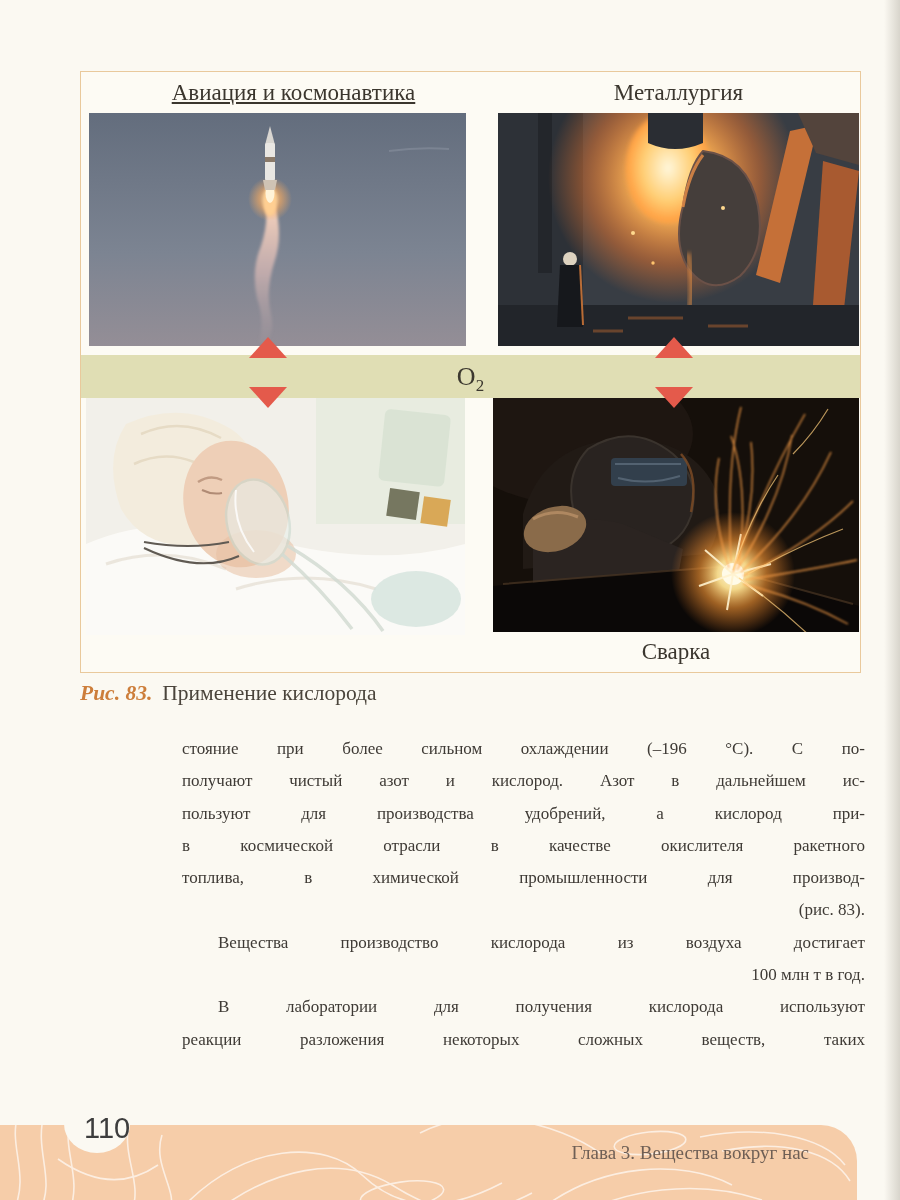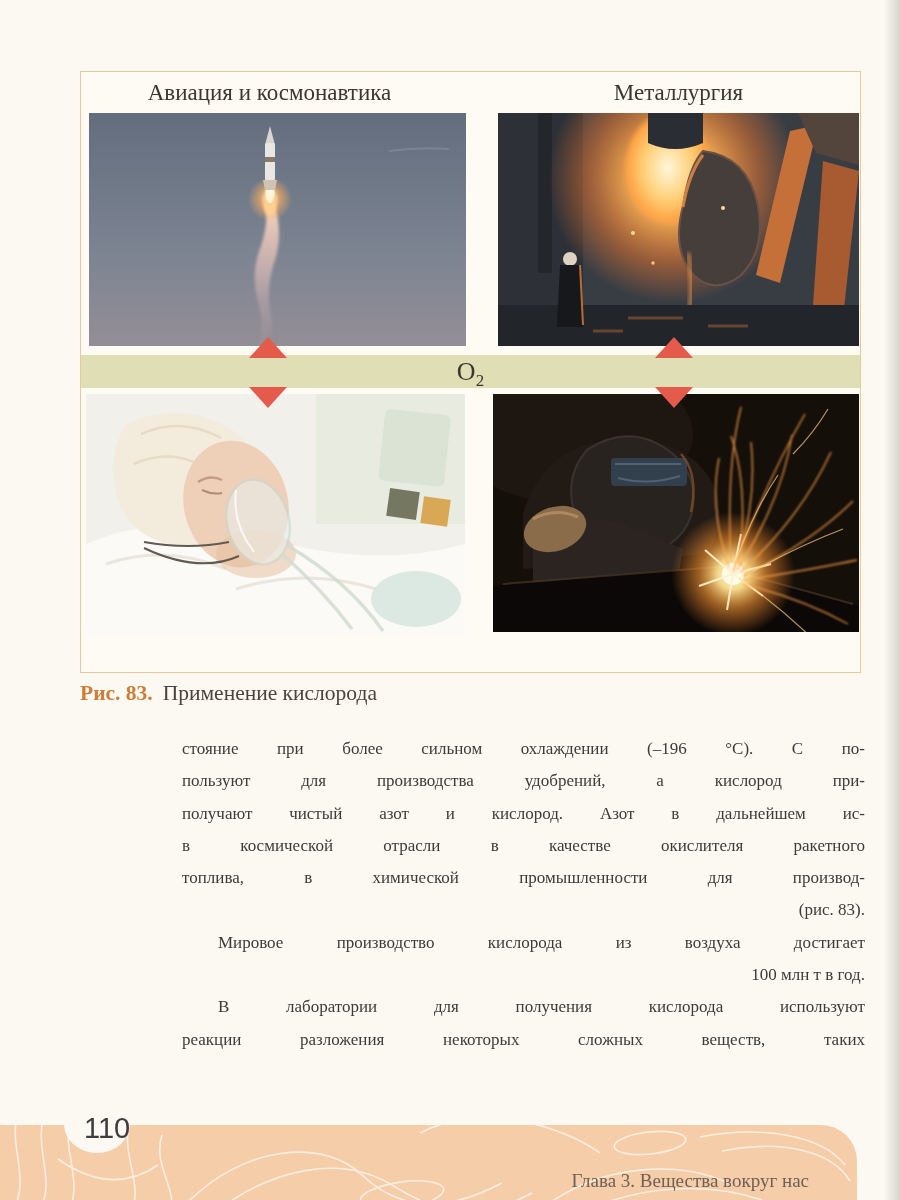--- a/index.html
+++ b/index.html
@@ -16,62 +16,62 @@
     z-index:9;
   }
   
   .figure-frame {
     position:absolute; left:80px; top:71px; width:781px; height:602px;
     border:1.5px solid #e9c99c; background:#fdfbf4; box-sizing:border-box;
   }
   .img-label {
     position:absolute; text-align:center; font-size:23px; color:#3b362e; z-index:2;
   }
-  .lbl-tl { left:0;   width:377px; top:8px; }
+  .lbl-tl { left:24px;   width:377px; top:8px;text-decoration:underline; }
   .lbl-tr { left:417px; width:361px; top:8px; }
   .lbl-bl { left:5px;   width:379px; top:567px; }
   .lbl-br { left:412px; width:366px; top:567px; }
   .photo { position:absolute; display:block; }
   .ph-rocket  { left:8px;   top:41px;  width:377px; height:233px; }
   .ph-metal   { left:417px; top:41px;  width:361px; height:233px; }
   .ph-med     { left:5px;   top:322px; width:379px; height:241px; }
   .ph-weld    { left:412px; top:322px; width:366px; height:238px; }
   .o2-band {
-    position:absolute; left:0; top:283px; width:100%; height:33px;
+    position:absolute; left:0; top:283px; width:100%; height:43px;
     background:#e0deb4; display:flex; align-items:center; justify-content:center;
     font-size:26px; color:#3c382f; z-index:1;
   }
   .o2-band sub { font-size:17px; line-height:0; }
   .arr { position:absolute; width:0; height:0; z-index:3;
          border-left:19px solid transparent; border-right:19px solid transparent; }
   .arr-up   { border-bottom:21px solid #e45a4b; }
   .arr-down { border-top:21px solid #e45a4b; }
   .a-ul { left:168px; top:265px; }
   .a-ur { left:574px; top:265px; }
   .a-dl { left:168px; top:315px; }
   .a-dr { left:574px; top:315px; }
   
   .caption { position:absolute; left:80px; top:681px; font-size:21.5px; color:#4a443b; }
-  .caption .ref { color:#cd7e3b; font-weight:bold; margin-right:10px; }
+  .caption .ref { color:#cd7e3b; font-weight:bold; margin-right:10px;font-style:italic; }
   
   .body-text { position:absolute; left:182px; top:733px; width:683px;
                font-size:17px; line-height:32.3px; }
   .jline { text-align:justify; text-align-last:justify; }
   .lline { text-align:right; }
   .indent { text-indent:36px; }
   
   .footer-band { position:absolute; left:0; top:1125px; width:857px; height:75px; z-index:2; }
   .band-fill { position:absolute; inset:0; background:#f6cda9;
                border-top-right-radius:36px; overflow:hidden; }
   .band-fill svg { position:absolute; left:0; top:0; }
   .notch { position:absolute; left:64px; top:-30px; width:66px; height:58px;
            background:#fbf9f2; border-radius:50%; }
   .page-number { position:absolute; left:84px; top:1112px; z-index:5;
                  font-family:"Liberation Sans", sans-serif; font-size:29px; color:#3d3d3d; }
-  .chapter { position:absolute; right:48px; top:17px; font-size:19px; color:#6f5f55;margin-top:28px; }
+  .chapter { position:absolute; right:48px; top:17px; font-size:19px; color:#6f5f55; }
 </style>
 </head>
 <body>
 
 <div class="edge-right"></div>
 
 <div class="figure-frame">
 
   <div class="img-label lbl-tl">Авиация и космонавтика</div>
   <div class="img-label lbl-tr">Металлургия</div>
@@ -222,37 +222,38 @@
         <path d="M238,168 q-5,-95 10,-155"></path>
     </g>
     <g stroke="#ffcf7d" stroke-width="1.2" fill="none" opacity="0.7">
       <path d="M255,180 q50,-28 95,-45"></path>
         <path d="M246,184 q40,28 75,62"></path>
       <path d="M240,176 q18,-55 45,-95"></path>
         <path d="M300,60 q20,-20 35,-45"></path>
     </g>
   </svg>
 
+  <div class="img-label lbl-br">Сварка</div>
 </div>
 
 <div class="caption">
   <span class="ref">Рис. 83.</span><span>Применение кислорода</span>
 </div>
 
 <div class="body-text">
   <div>
     <div class="jline">стояние при более сильном охлаждении (–196 °С). С по-</div>
+    <div class="jline">получают чистый азот и кислород. Азот в дальнейшем ис-</div>
     <div class="jline">пользуют для производства удобрений, а кислород при-</div>
-    <div class="jline">получают чистый азот и кислород. Азот в дальнейшем ис-</div>
     <div class="jline">в космической отрасли в качестве окислителя ракетного</div>
     <div class="jline">топлива, в химической промышленности для производ-</div>
     <div class="lline">(рис. 83).</div>
   </div>
   <div>
-    <div class="jline indent">Мировое производство кислорода из воздуха достигает</div>
+    <div class="jline indent">Вещества производство кислорода из воздуха достигает</div>
     <div class="lline">100 млн т в год.</div>
   </div>
   <div>
     <div class="jline indent">В лаборатории для получения кислорода используют</div>
     <div class="jline">реакции разложения некоторых сложных веществ, таких</div>
   </div>
 </div>
 
 <div class="footer-band">
   <div class="band-fill">

